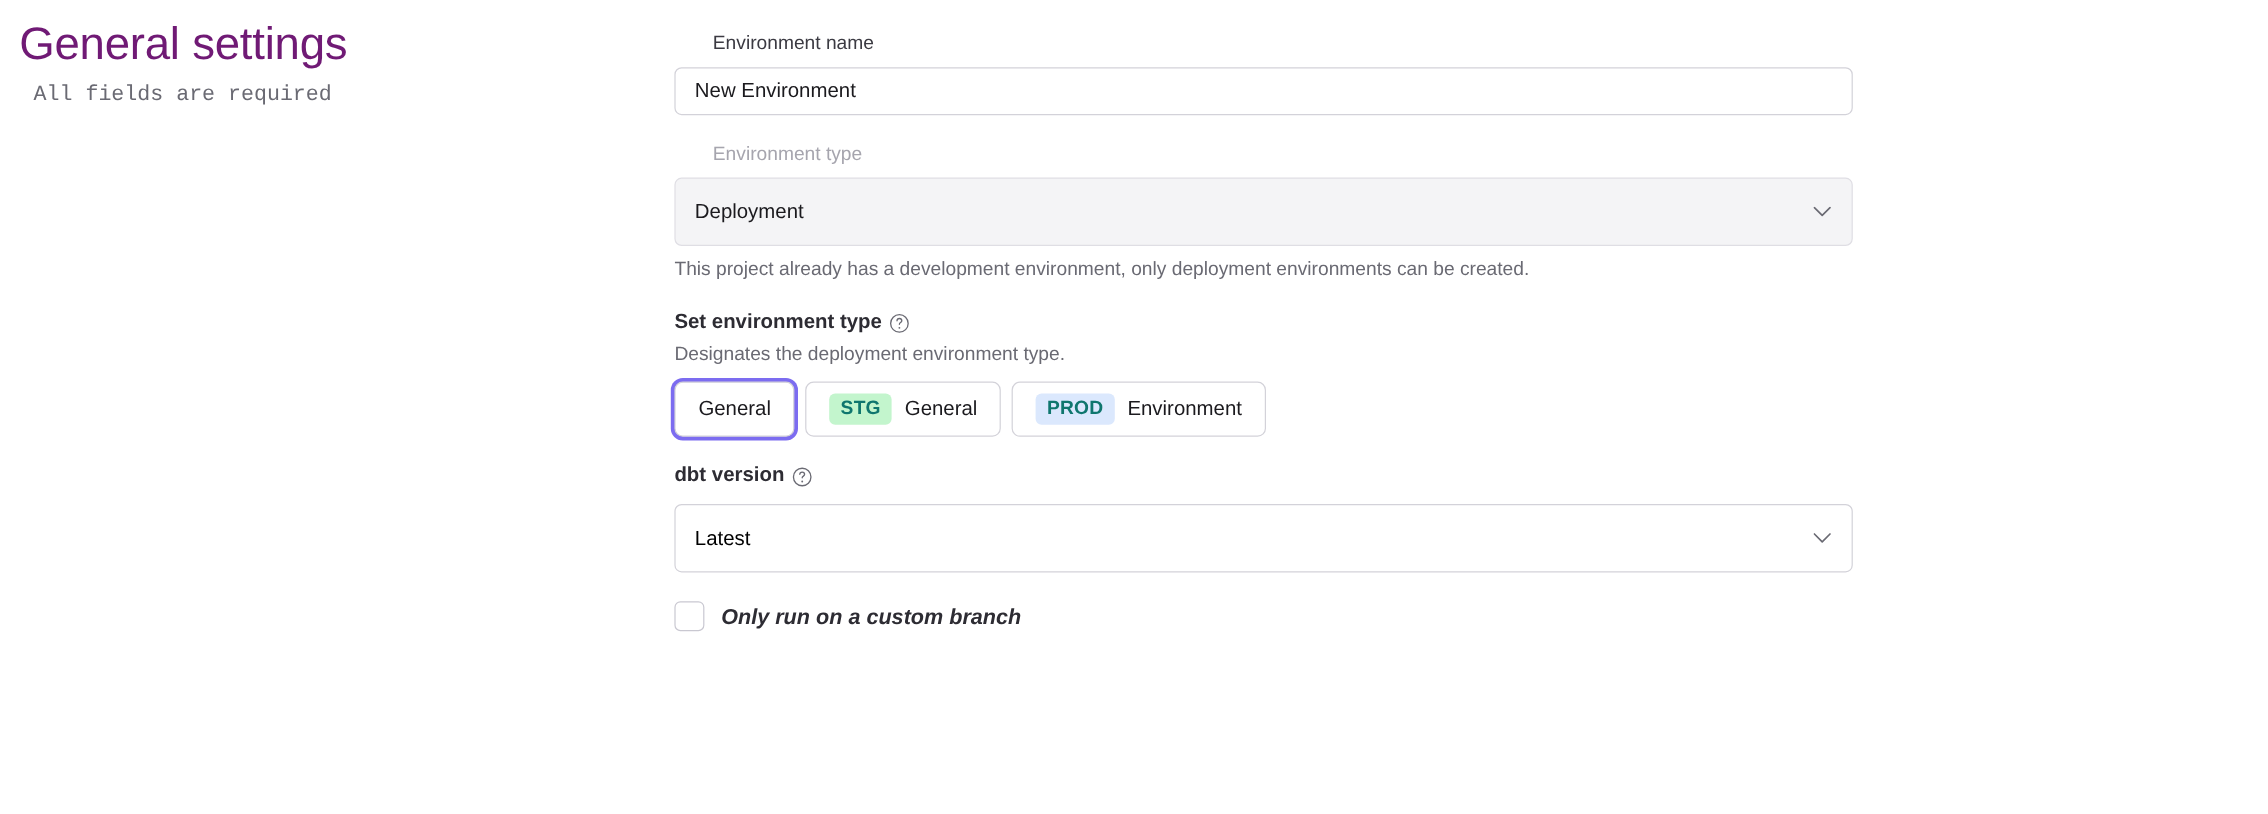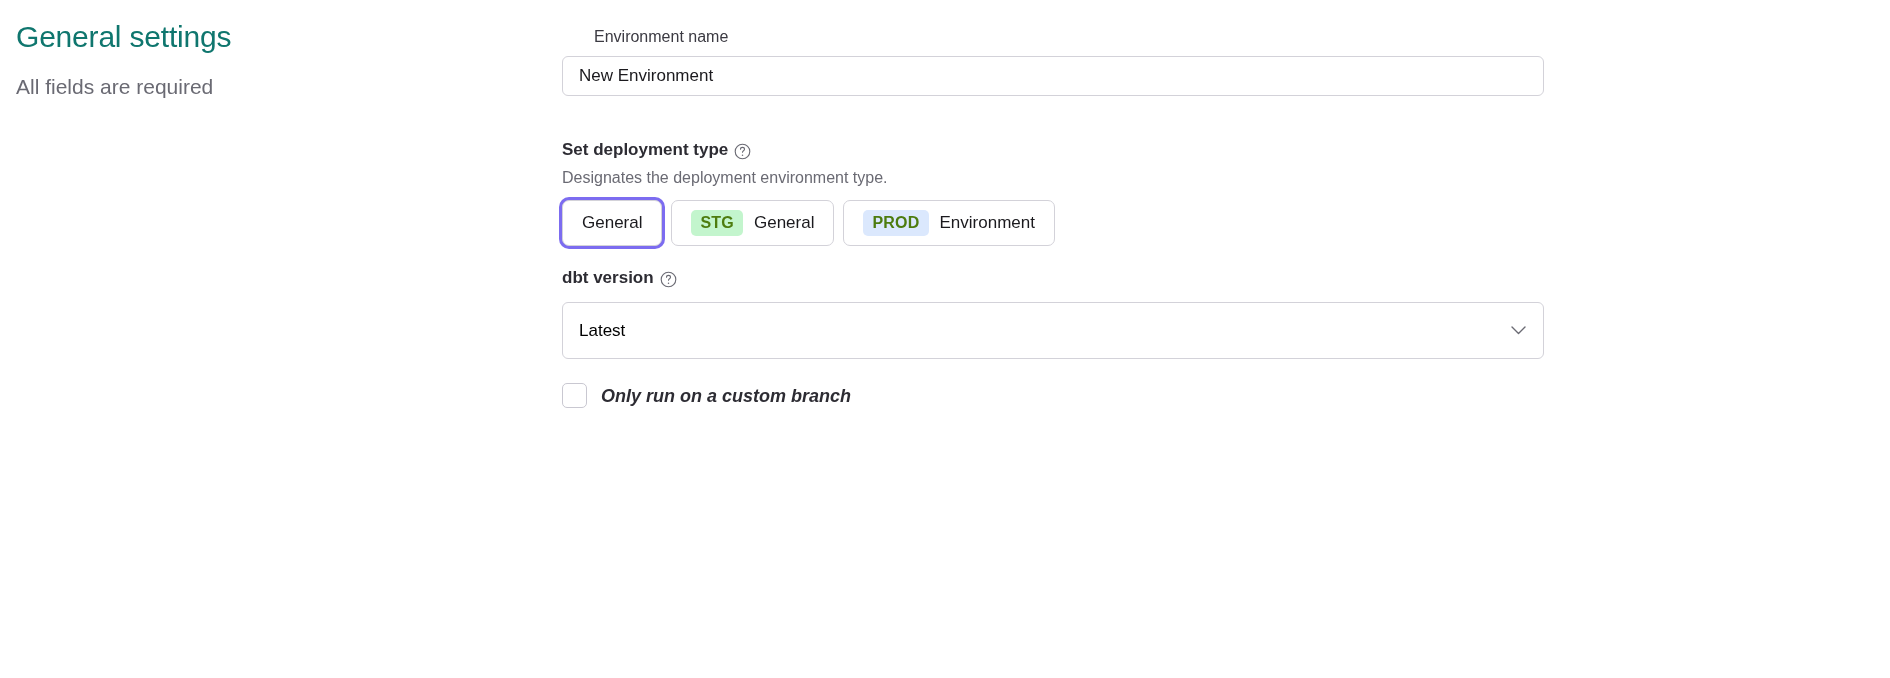--- a/index.html
+++ b/index.html
@@ -17,33 +17,34 @@
     overflow: hidden;
   }
 
   
   .left-col {
     position: absolute;
     left: 16px; top: 18px;
     width: 520px;
   }
   .page-title {
-    font-size: 30px;
+    font-size: 38px;
     line-height: 38px;
     font-weight: 400;
-    color: #0f766e;
+    color: #701a75;
     letter-spacing: -0.2px;
-    margin: 0 0 20px 0;
+    margin: 0 0 4px 0;
   }
   .page-subtitle {
-    font-size: 21px;
+    font-size: 18px;
     line-height: 22px;
     font-weight: 400;
     color: #6a6a73;
-    margin: 0;
+    margin: 12px;
+    font-family: Liberation Mono, monospace;
   }
 
   
   .right-col {
     position: absolute;
     left: 562px; top: 26px;
     width: 982px;
   }
 
   .field { margin-bottom: 0; }
@@ -162,21 +163,21 @@
   }
   .seg-badge {
     display: inline-flex;
     align-items: center;
     justify-content: center;
     height: 26px;
     padding: 0 9px;
     border-radius: 5px;
     font-size: 16px;
     font-weight: 700;
-    color: #4d7c0f;
+    color: #0f766e;
     letter-spacing: 0.2px;
   }
   .badge-stg { background: #c3f5cd; }
   .badge-prod { background: #dbe8fd; }
 
   
   .checkbox-row {
     display: flex;
     align-items: center;
     gap: 14px;
@@ -215,26 +216,40 @@
 
   <div class="right-col">
 
     <div class="field">
       <label class="field-label">Environment name</label>
       <input class="text-input" type="text" value="New Environment" style="">
     </div>
 
     <div class="sp-22"></div>
 
+    <div class="field">
+      <label class="field-label disabled">Environment type</label>
+      <div class="select-wrap">
+        <div class="select-box disabled">
+          <span>Deployment</span>
+        </div>
+        <span class="chevron">
+          <svg width="15" height="9" viewBox="0 0 15 9" fill="none">
+            <path d="M1 1L7.5 7.5L14 1" stroke="#6a6a73" stroke-width="1.4" stroke-linecap="round" stroke-linejoin="round"></path>
+          </svg>
+        </span>
+      </div>
+      <div class="help-text">This project already has a development environment, only deployment environments can be created.</div>
+    </div>
 
     <div class="sp-20"></div>
 
     <div class="field">
       <div class="section-heading">
-        <span>Set deployment type</span>
+        <span>Set environment type</span>
         <span class="qmark">
           <svg width="17" height="17" viewBox="0 0 17 17" fill="none">
             <circle cx="8.5" cy="8.5" r="7.3" stroke="#6a6a73" stroke-width="1.1"></circle>
             <path d="M6.5 6.3c0-1.1 0.9-1.9 2-1.9s2 0.8 2 1.9c0 1.5-2 1.4-2 2.9" stroke="#6a6a73" stroke-width="1.1" stroke-linecap="round" fill="none"></path>
             <circle cx="8.5" cy="12.2" r="0.78" fill="#6a6a73"></circle>
           </svg>
         </span>
       </div>
       <div class="section-sub">Designates the deployment environment type.</div>
 

